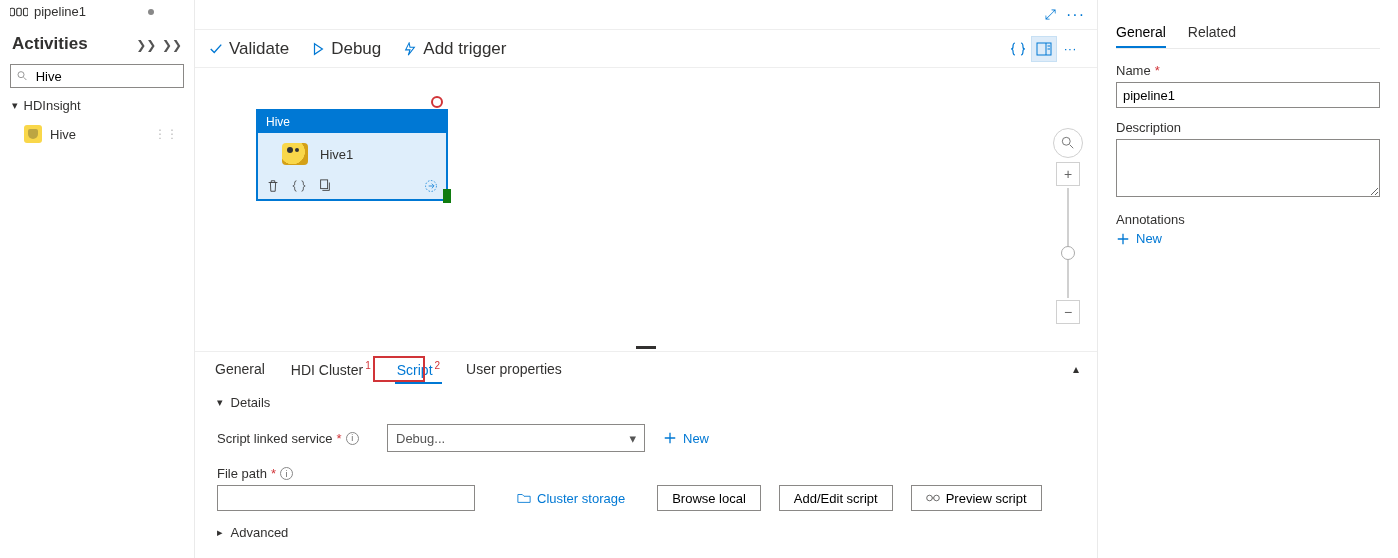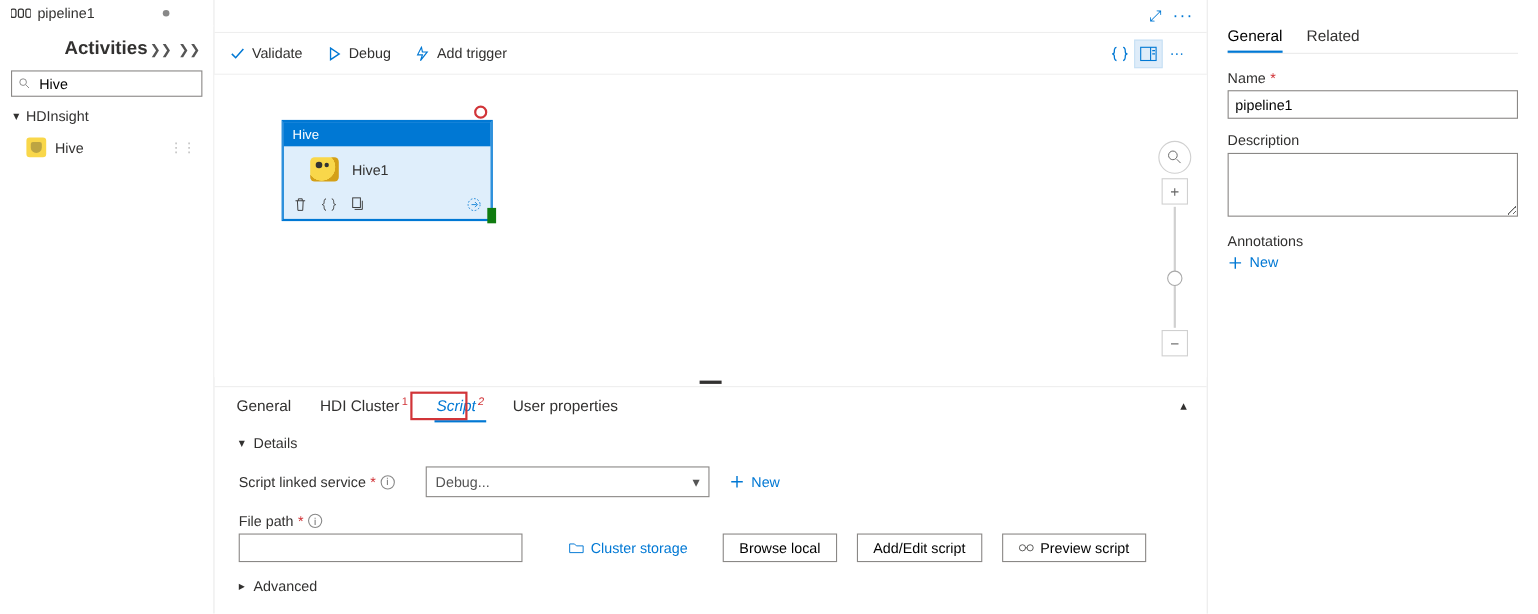--- a/index.html
+++ b/index.html
@@ -5,21 +5,21 @@
   * { box-sizing: border-box; font-family: "Segoe UI", Arial, sans-serif; }
   html, body { margin:0; padding:0; height:558px; width:1398px; overflow:hidden; background:#fff; color:#323130; font-size:13px;}
   .root { display:flex; height:100%; width:100%; }
 
   
   .sidebar { width:195px; border-right:1px solid #eaeaea; display:flex; flex-direction:column; }
   .sb-top { display:flex; align-items:center; padding:4px 10px 4px 10px; border-bottom:1px solid #fff; }
   .pipeline-icon { width:18px; height:14px; margin-right:6px; font-size:14px; color:#323130;}
   .sb-top .title { font-size:13px; }
   .dot { width:6px; height:6px; background:#888; border-radius:50%; margin-left:62px; }
-  .sb-activities { display:flex; align-items:center; padding:10px 12px 6px 12px;text-align:right; }
+  .sb-activities { display:flex; align-items:center; padding:10px 12px 6px 12px; }
   .sb-activities h3 { margin:0; font-size:17px; font-weight:600; flex:1;}
   .chev-icons span { font-size:12px; color:#555; margin-left:2px; cursor:pointer;}
   .search-box { margin:4px 10px; border:1px solid #8a8886; height:24px; display:flex; align-items:center; padding:0 6px; }
   .search-box svg { width:12px; height:12px; color:#666; margin-right:6px;}
   .search-box input { border:none; outline:none; font-size:13px; width:100%; }
   .group-hdr { display:flex; align-items:center; padding:6px 12px; font-size:13px; cursor:pointer;}
   .group-hdr .chev { margin-right:6px; font-size:11px; transform:rotate(0deg);}
   .activity-item { display:flex; align-items:center; padding:6px 16px 6px 24px; font-size:13px; cursor:grab;}
   .activity-item .hive-icon { width:18px; height:18px; margin-right:8px; background:#f9d74a; border-radius:3px; position:relative;}
   .activity-item .hive-icon::after { content:""; position:absolute; inset:4px; background:#333; border-radius:2px 2px 50% 50%; opacity:.3;}
@@ -27,21 +27,21 @@
 
   
   .main { flex:1; display:flex; flex-direction:column; border-right:1px solid #eaeaea; position:relative;}
 
   
   .tabbar-row { height:30px; border-bottom:1px solid #eee; display:flex; align-items:center; justify-content:flex-end; padding-right:12px;}
   .tabbar-row .expand-icon { color:#0078d4; margin-right:10px; cursor:pointer; font-size:14px;}
   .tabbar-row .dots { color:#0078d4; cursor:pointer; font-size:16px; letter-spacing:1px;}
 
   .cmdbar { height:38px; border-bottom:1px solid #eee; display:flex; align-items:center; padding:0 14px; }
-  .cmdbar .btn { display:flex; align-items:center; margin-right:22px; cursor:pointer; font-size:13px;}
+  .cmdbar .btn { display:flex; align-items:center; margin-right:22px; cursor:pointer; font-size:17px;}
   .cmdbar .btn svg { width:14px; height:14px; margin-right:6px; color:#0078d4;}
   .cmdbar .spacer { flex:1; }
   .cmdbar .rbtn { width:26px; height:26px; display:flex; align-items:center; justify-content:center; cursor:pointer; color:#0078d4; border:1px solid transparent;}
   .cmdbar .rbtn.active { background:#deecf9; border:1px solid #c7e0f4;}
   .cmdbar .rbtn svg { width:16px; height:16px;}
 
   
   .canvas-wrap { flex:1; position:relative; min-height:0; }
   .canvas { position:absolute; inset:0; background:#fff;}
   .node { position:absolute; left:62px; top:42px; width:190px; border:1px solid #0078d4; background:#dfeefb; }
@@ -63,21 +63,21 @@
   .zoom .track { width:2px; height:110px; background:#d0d0d0; position:relative; margin:2px 0;}
   .zoom .handle { position:absolute; left:-6px; top:58px; width:14px; height:14px; border:1px solid #aaa; border-radius:50%; background:#fff;}
 
   
   .splitter { height:8px; display:flex; justify-content:center; align-items:center;}
   .splitter .grip { width:20px; height:3px; background:#323130;}
 
   
   .btm-tabs { display:flex; align-items:center; padding:0 18px; border-top:1px solid #eee; height:34px; position:relative;}
   .btm-tabs .tab { margin-right:22px; padding:6px 2px; font-size:14px; cursor:pointer; position:relative;}
-  .btm-tabs .tab.active { color:#0078d4;font-style:italic; }
+  .btm-tabs .tab.active { color:#0078d4; }
   .btm-tabs .tab.active::after { content:""; position:absolute; left:0; right:0; bottom:-1px; height:2px; background:#0078d4;}
   .btm-tabs .sup { color:#d13438; font-size:10px; vertical-align:super; margin-left:2px;}
   .btm-tabs .redbox { position:absolute; border:2px solid #d13438; pointer-events:none;}
   .btm-tabs .collapse { margin-left:auto; cursor:pointer; font-size:12px;}
 
   
   .btm-panel { padding:10px 22px 18px 22px; overflow:auto;}
   .details-hdr { display:flex; align-items:center; font-size:13px; margin-bottom:14px; cursor:pointer;}
   .details-hdr .chev { margin-right:8px; font-size:11px;}
   .field-row { display:flex; align-items:center; margin-bottom:14px; }

